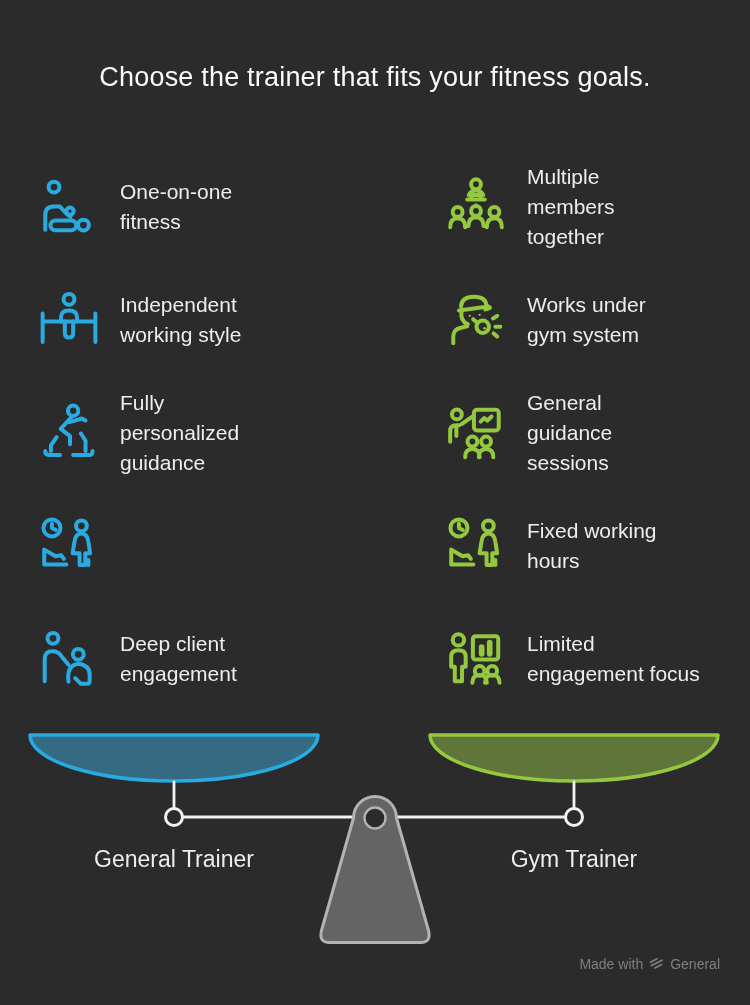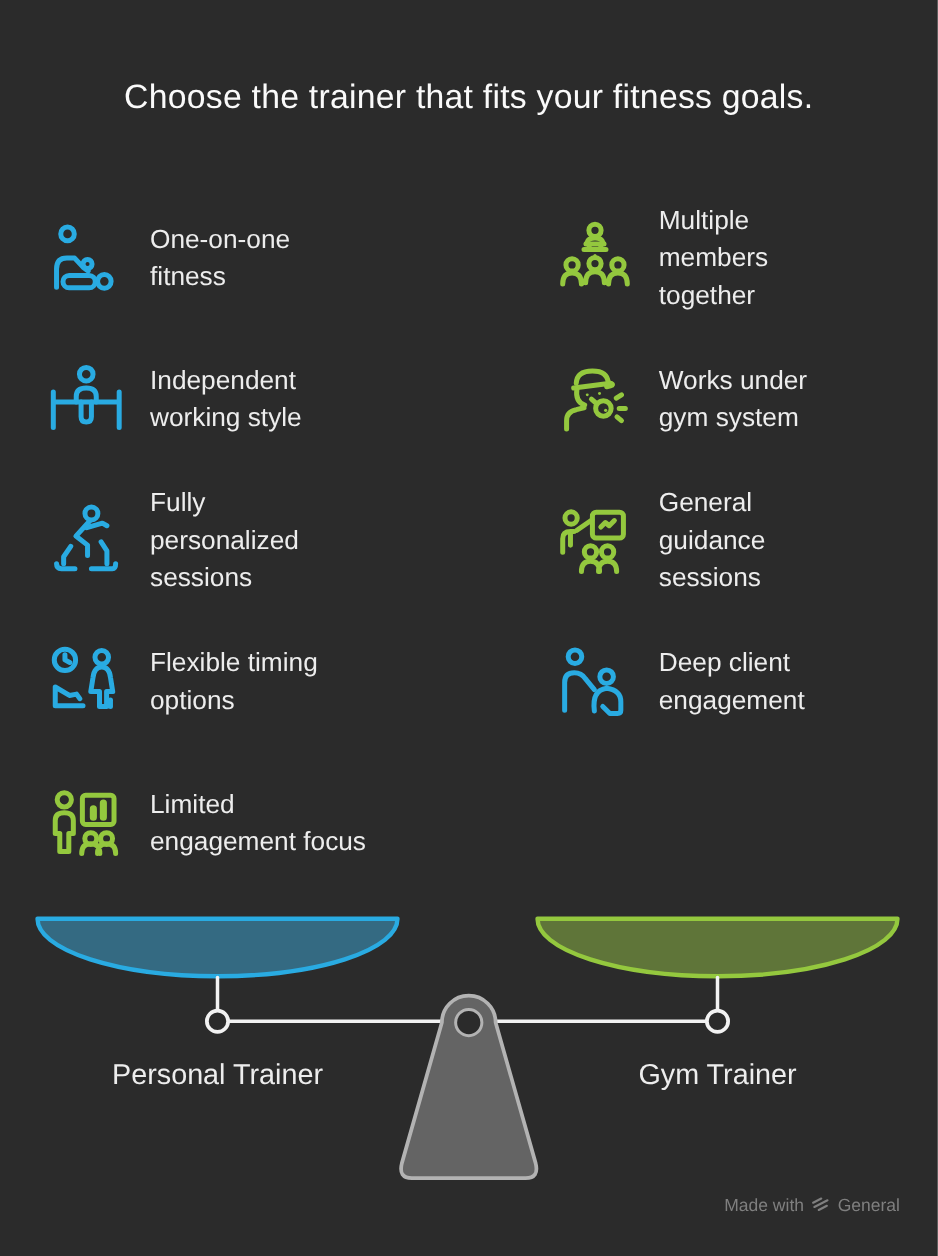--- a/index.html
+++ b/index.html
@@ -130,21 +130,21 @@
         <svg class="ic" viewBox="0 0 24 24">
           <circle cx="13.6" cy="3.4" r="2"></circle>
           <path d="M13 5.8 L8.8 10.4 L12.4 13.2 V16.4"></path>
           <path d="M12.2 7.8 L17 6.4 L18.4 7.2"></path>
           <path d="M7.2 13.6 L5 16.8 V19 M16.6 12.2 L18.4 15 V19"></path>
           <path d="M2.8 19 q0 1.5 1.5 1.5 h4.2 M13.6 20.5 h6.5 q1 0 1-1.5"></path>
         </svg>
       </span>
       <span class="label">Fully
 personalized
-sessions</span>
+guidance</span>
     </div>
     <div class="item green">
       <span class="iconbox">
         <svg class="ic" viewBox="0 0 24 24">
           <circle cx="4.6" cy="4.8" r="1.9"></circle>
           <path d="M6.4 8.6 l4.6-3.2"></path>
           <rect x="11.2" y="3" width="9.6" height="8" rx="1.2"></rect>
           <path d="M13.8 7.6 l1.4-1.4 1.2 1 1.6-1.6"></path>
           <path d="M2 15.4 v-4.2 q0-2.2 2.4-2.2 h1.1 M4.4 9.2 v4"></path>
           <circle cx="10.6" cy="15.3" r="1.9"></circle>
@@ -160,22 +160,33 @@
     <div class="item blue">
       <span class="iconbox">
         <svg class="ic" viewBox="0 0 24 24">
           <circle cx="5.4" cy="5" r="3.3"></circle>
           <path d="M5.4 3.4 V5 l1.5.8"></path>
           <circle cx="16.8" cy="4.2" r="2.1"></circle>
           <path d="M13.4 14.8 l.7-4.4 q.4-3.2 2.7-3.2 t2.7 3.2 l.7 4.4 h-1.9 v4.6 h-2.2 v-4.6 h-2.7 z M19.5 17.4 v2"></path>
           <path d="M2.4 19.2 h8.6 M2.4 19.2 v-5.8 l4.4 2.6 2.2-.4 1 1.4"></path>
         </svg>
       </span>
-      <span class="label">Flexible timing
-options</span>
+    </div>
+    <div class="item green">
+      <span class="iconbox">
+        <svg class="ic" viewBox="0 0 24 24">
+          <circle cx="5.4" cy="5" r="3.3"></circle>
+          <path d="M5.4 3.4 V5 l1.5.8"></path>
+          <circle cx="16.8" cy="4.2" r="2.1"></circle>
+          <path d="M13.4 14.8 l.7-4.4 q.4-3.2 2.7-3.2 t2.7 3.2 l.7 4.4 h-1.9 v4.6 h-2.2 v-4.6 h-2.7 z M19.5 17.4 v2"></path>
+          <path d="M2.4 19.2 h8.6 M2.4 19.2 v-5.8 l4.4 2.6 2.2-.4 1 1.4"></path>
+        </svg>
+      </span>
+      <span class="label">Fixed working
+hours</span>
     </div>
 
     <div class="item blue">
       <span class="iconbox">
         <svg class="ic" viewBox="0 0 24 24">
           <circle cx="5.8" cy="4" r="2.1"></circle>
           <path d="M2.6 20.6 V12 q0-3 3-3 q2.2 0 3.4 1.8 l2.8 3.4"></path>
           <circle cx="15.6" cy="10.2" r="2.1"></circle>
           <path d="M11.8 20.8 q-.8-6.4 3.8-7 q4.4.6 4.4 4.2 v2.6 q0 1-1 1 h-2.4 l-2.2-2.2"></path>
         </svg>
@@ -206,21 +217,21 @@
     <path class="pan-right" d="M430 20 H718 A144 46 0 0 1 430 20 Z"></path>
     <path class="beamline" d="M174 67 V93"></path>
     <path class="beamline" d="M574 67 V93"></path>
     <path class="beamline" d="M174 102 H574"></path>
     <path class="fulcrum" d="M353.5 103 A21.5 21.5 0 0 1 396.5 103 L428.5 215.5 Q431.5 227.5 420.5 227.5 H329.5 Q318.5 227.5 321.5 215.5 Z"></path>
     <circle class="fulcrum-hole" cx="375" cy="103" r="10.5"></circle>
     <circle class="beamdot" cx="174" cy="102" r="8.5"></circle>
     <circle class="beamdot" cx="574" cy="102" r="8.5"></circle>
   </svg>
 
-  <div class="pan-label left">Personal Trainer</div>
+  <div class="pan-label left">General Trainer</div>
   <div class="pan-label right">Gym Trainer</div>
 
   <div class="watermark">
     <span>Made with</span>
     <svg class="wm-logo" width="15" height="13" viewBox="0 0 15 13">
       <path d="M1.5 6.2 L8 2.8 M2.5 9.6 L13 4.2 M6 12 L12.5 8.6"></path>
     </svg>
     <span>General</span>
   </div>
 

